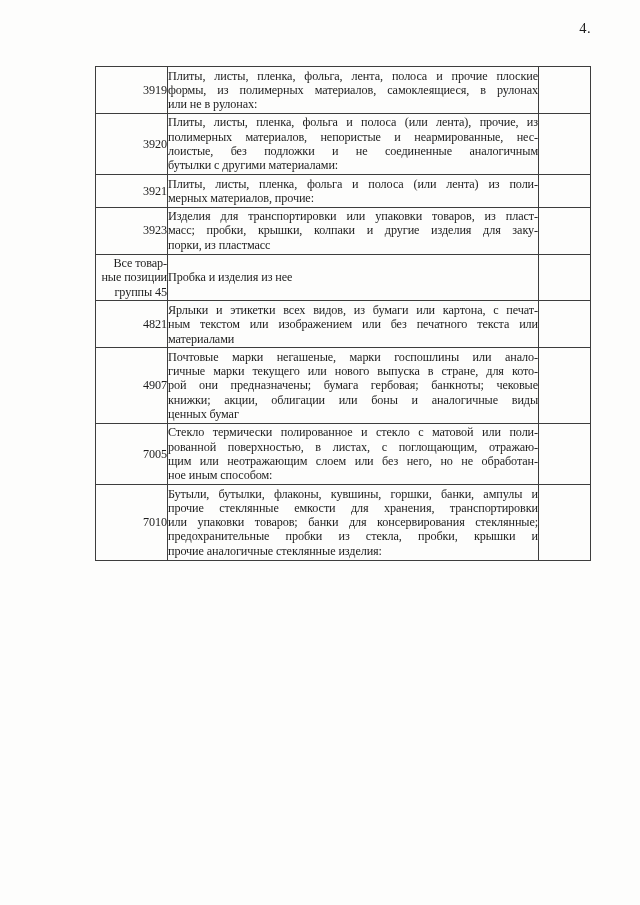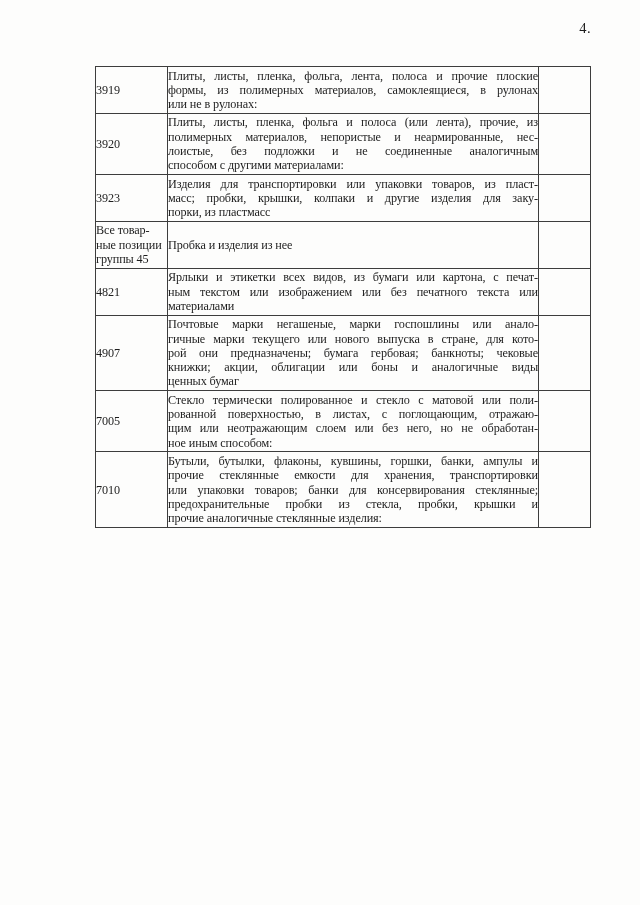--- a/index.html
+++ b/index.html
@@ -41,21 +41,21 @@
   td.code-cell { text-align: center; }
   td.desc-cell { padding-left: 6px; padding-right: 5px; }
   td.mark-cell { }
   .desc-line {
     text-align: justify;
     text-align-last: justify;
     letter-spacing: -0.1px;
     overflow: hidden;
   }
   .desc-line.last { text-align-last: left; }
-  .code-line { text-align: left; letter-spacing: -0.1px; }
+  .code-line { text-align: right; letter-spacing: -0.1px; }
 </style>
 </head>
 <body>
 
 <div class="sheet">
   <div class="page-number">4.</div>
 
   <table class="goods">
     <colgroup>
       <col class="c-code">
@@ -75,21 +75,31 @@
           <td class="mark-cell"></td>
         </tr>
         <tr>
           <td class="code-cell">
             <div class="code-line">3920</div>
           </td>
           <td class="desc-cell">
             <div class="desc-line">Плиты, листы, пленка, фольга и полоса (или лента), прочие, из</div>
             <div class="desc-line">полимерных материалов, непористые и неармированные, нес-</div>
             <div class="desc-line">лоистые, без подложки и не соединенные аналогичным</div>
-            <div class="desc-line last">способом с другими материалами:</div>
+            <div class="desc-line last">бутылки с другими материалами:</div>
+          </td>
+          <td class="mark-cell"></td>
+        </tr>
+        <tr>
+          <td class="code-cell">
+            <div class="code-line">3921</div>
+          </td>
+          <td class="desc-cell">
+            <div class="desc-line">Плиты, листы, пленка, фольга и полоса (или лента) из поли-</div>
+            <div class="desc-line last">мерных материалов, прочие:</div>
           </td>
           <td class="mark-cell"></td>
         </tr>
         <tr>
           <td class="code-cell">
             <div class="code-line">3923</div>
           </td>
           <td class="desc-cell">
             <div class="desc-line">Изделия для транспортировки или упаковки товаров, из пласт-</div>
             <div class="desc-line">масс; пробки, крышки, колпаки и другие изделия для заку-</div>

